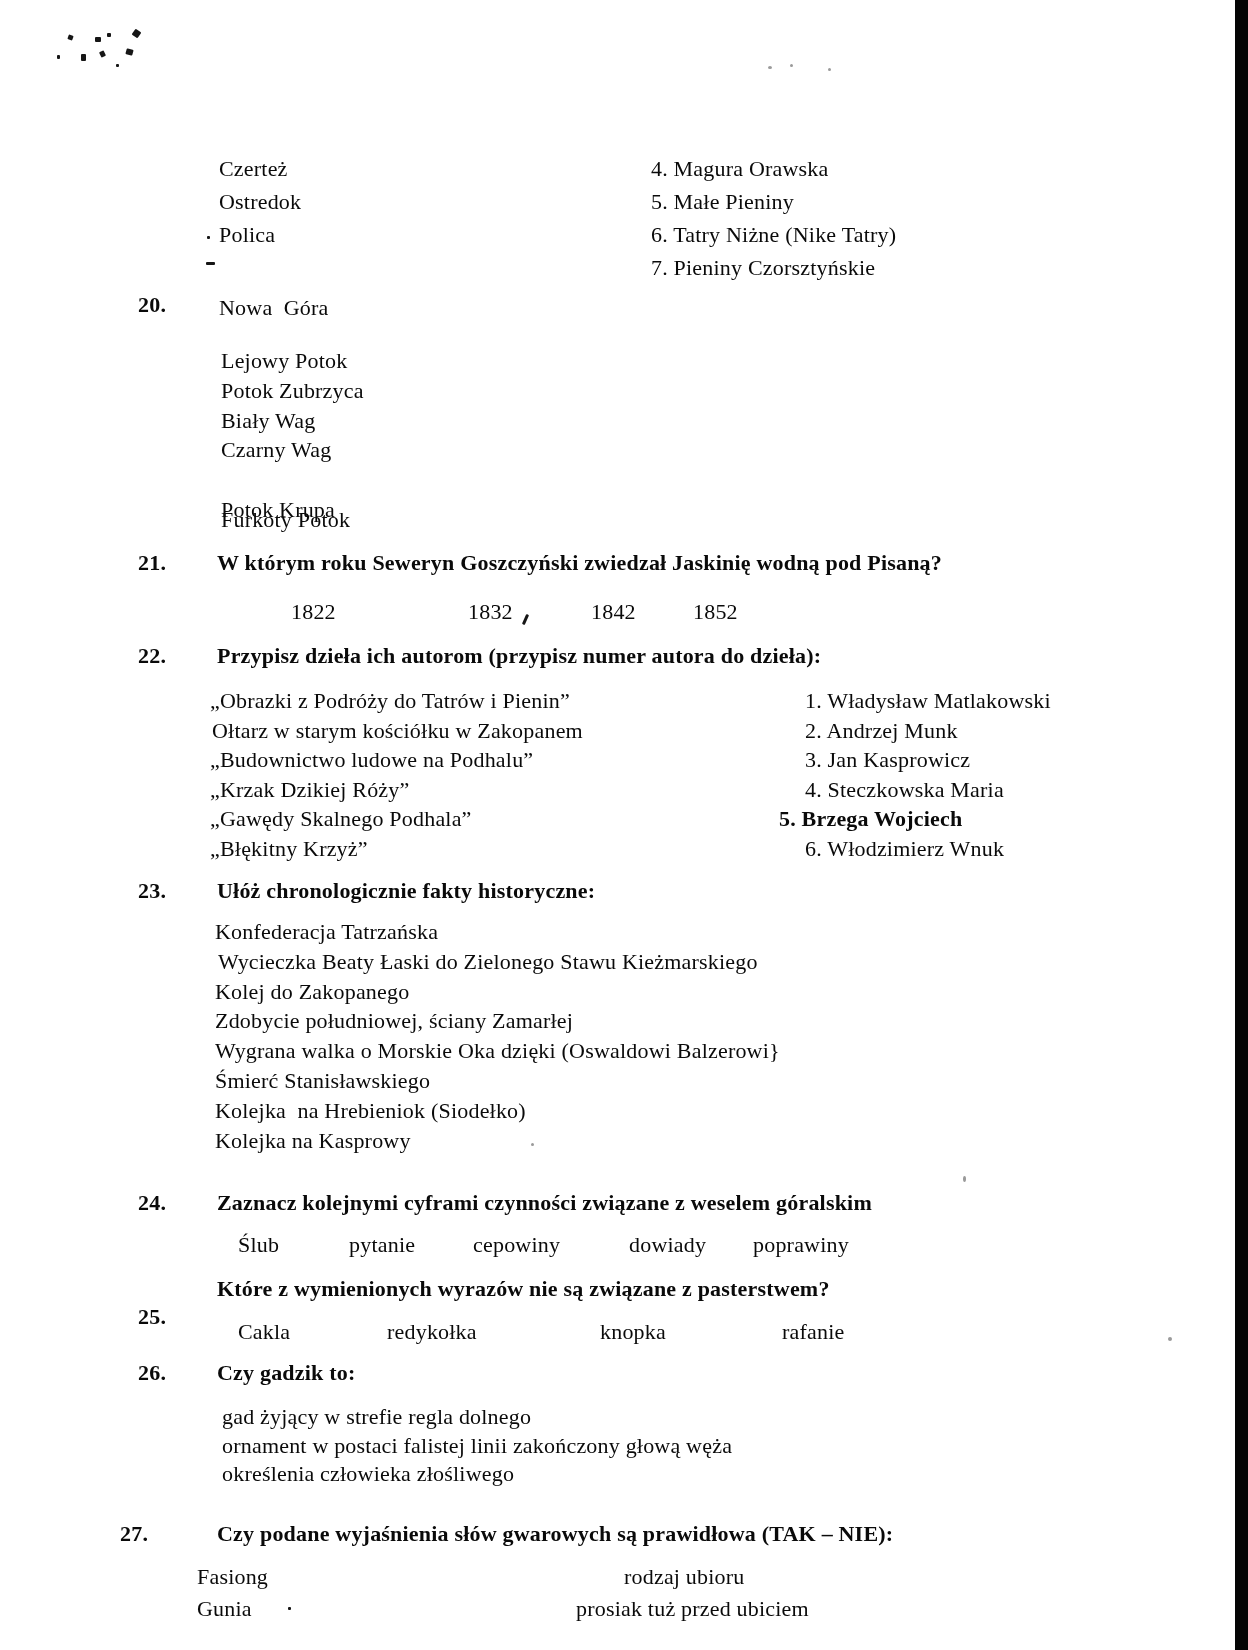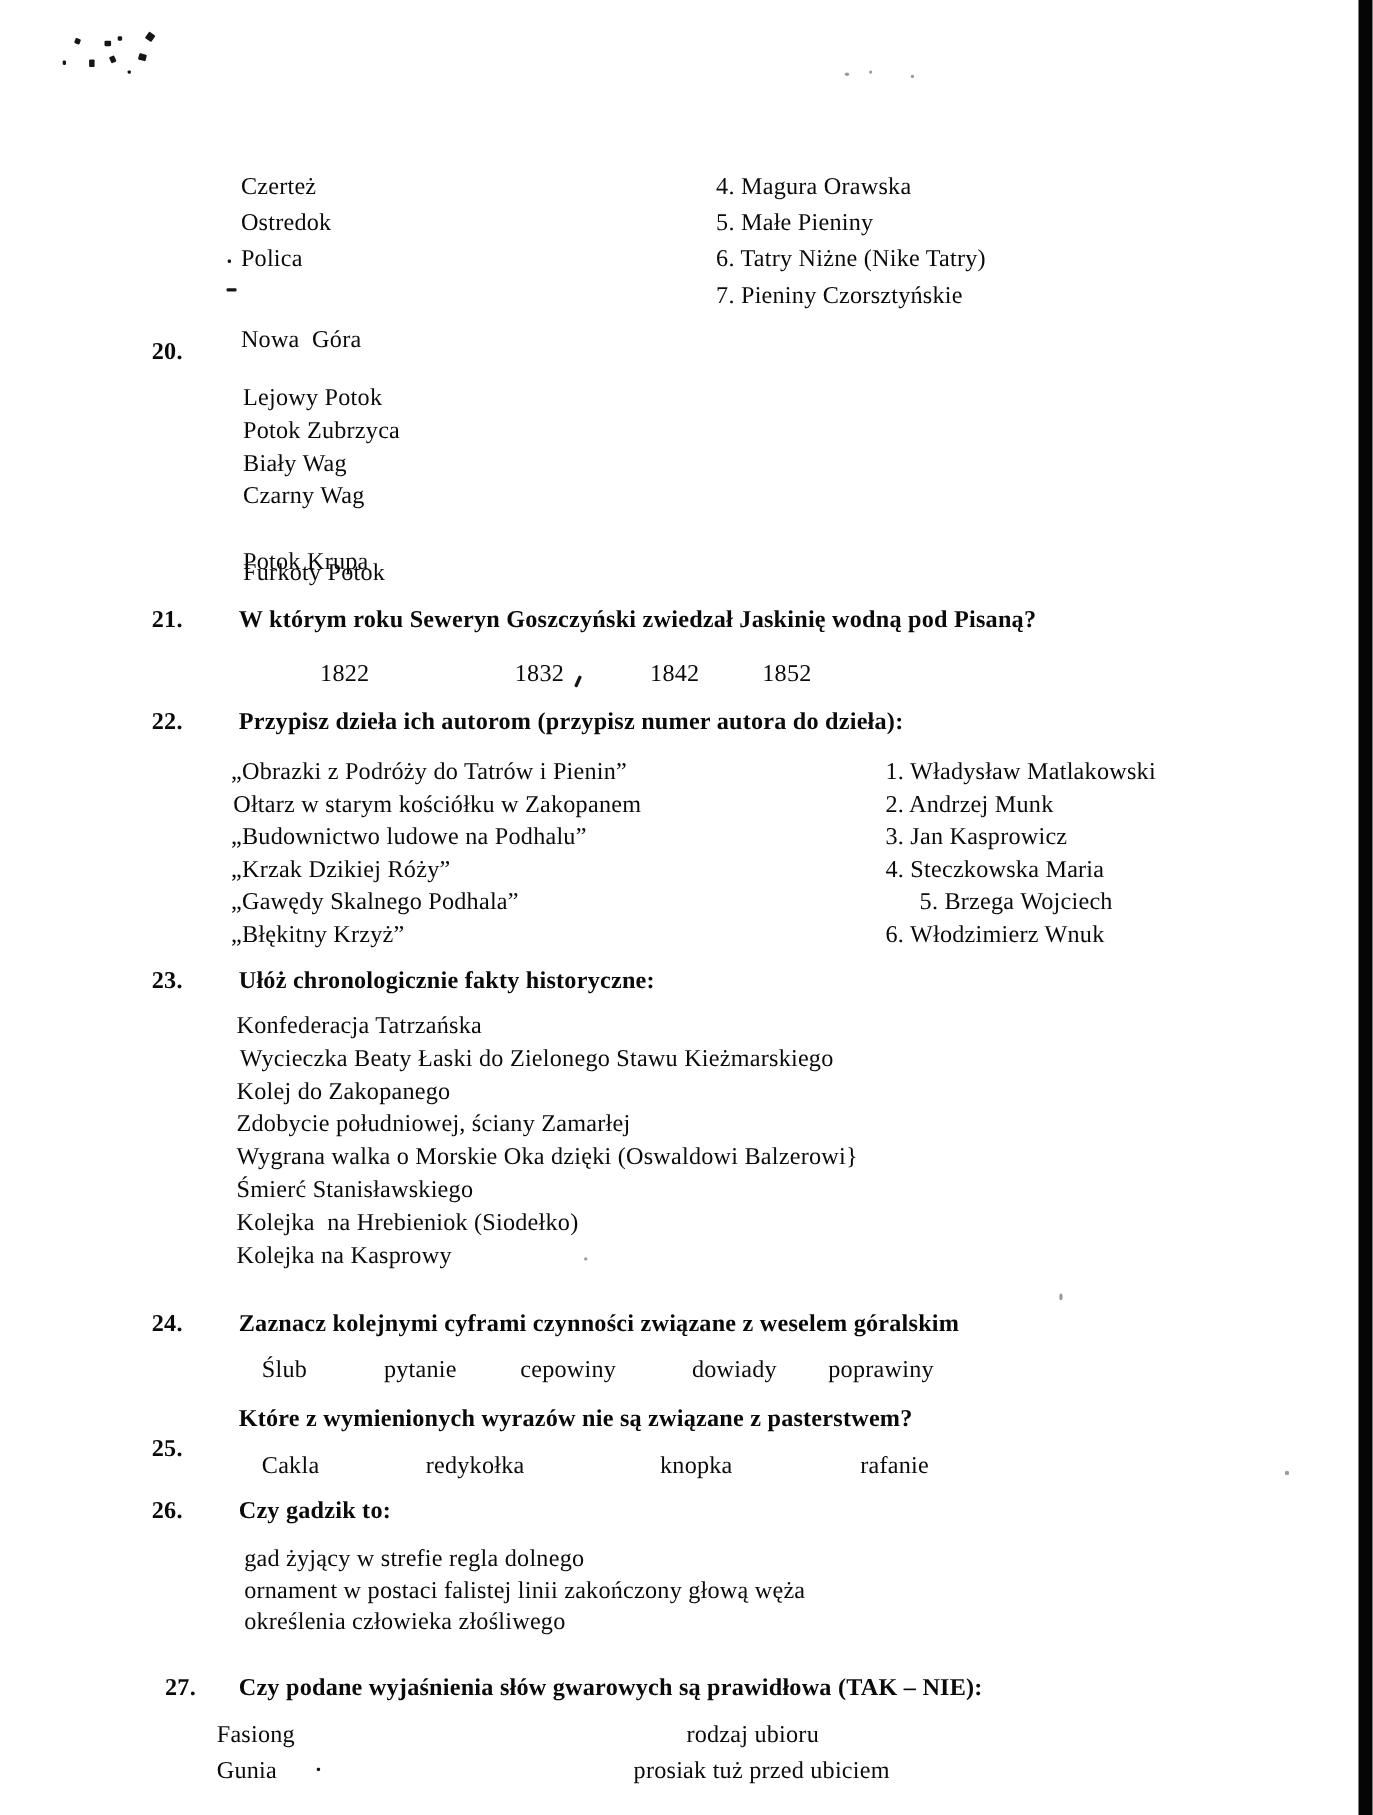--- a/index.html
+++ b/index.html
@@ -65,21 +65,21 @@
 
   <div class="ln" style="left:219px;top:156px;">Czerteż</div>
   <div class="ln" style="left:219px;top:189px;">Ostredok</div>
   <div class="ln" style="left:219px;top:222px;">Polica</div>
   <div class="ln" style="left:219px;top:255px;margin-top:40px;">Nowa  Góra</div>
   <div class="ln" style="left:651px;top:156px;">4. Magura Orawska</div>
   <div class="ln" style="left:651px;top:189px;">5. Małe Pieniny</div>
   <div class="ln" style="left:651px;top:222px;">6. Tatry Niżne (Nike Tatry)</div>
   <div class="ln" style="left:651px;top:255px;">7. Pieniny Czorsztyńskie</div>
 
-  <div class="ln hd" style="left:138px;top:306px;">20.</div>
+  <div class="ln hd" style="left:138px;top:292px;">20.</div>
   <div class="ln" style="left:221px;top:348px;">Lejowy Potok</div>
   <div class="ln" style="left:221px;top:378px;">Potok Zubrzyca</div>
   <div class="ln" style="left:221px;top:408px;">Biały Wag</div>
   <div class="ln" style="left:221px;top:437px;">Czarny Wag</div>
   <div class="ln" style="left:221px;top:467px;margin-top:40px;">Furkoty Potok</div>
   <div class="ln" style="left:221px;top:497px;">Potok Krupa</div>
 
   <div class="ln hd" style="left:138px;top:550px;">21.</div>
   <div class="ln hd" style="left:217px;top:550px;">W którym roku Seweryn Goszczyński zwiedzał Jaskinię wodną pod Pisaną?</div>
   <div class="ln" style="left:291px;top:599px;">1822</div>
@@ -92,21 +92,21 @@
   <div class="ln" style="left:210px;top:688px;">„Obrazki z Podróży do Tatrów i Pienin”</div>
   <div class="ln" style="left:212px;top:718px;">Ołtarz w starym kościółku w Zakopanem</div>
   <div class="ln" style="left:210px;top:747px;">„Budownictwo ludowe na Podhalu”</div>
   <div class="ln" style="left:210px;top:777px;">„Krzak Dzikiej Róży”</div>
   <div class="ln" style="left:210px;top:806px;">„Gawędy Skalnego Podhala”</div>
   <div class="ln" style="left:210px;top:836px;">„Błękitny Krzyż”</div>
   <div class="ln" style="left:805px;top:688px;">1. Władysław Matlakowski</div>
   <div class="ln" style="left:805px;top:718px;">2. Andrzej Munk</div>
   <div class="ln" style="left:805px;top:747px;">3. Jan Kasprowicz</div>
   <div class="ln" style="left:805px;top:777px;">4. Steczkowska Maria</div>
-  <div class="ln" style="left:836px;top:806px;">5. Brzega Wojciech</div>
+  <div class="ln" style="left:779px;top:806px;font-weight:bold;">5. Brzega Wojciech</div>
   <div class="ln" style="left:805px;top:836px;">6. Włodzimierz Wnuk</div>
 
   <div class="ln hd" style="left:138px;top:878px;">23.</div>
   <div class="ln hd" style="left:217px;top:878px;">Ułóż chronologicznie fakty historyczne:</div>
   <div class="ln" style="left:215px;top:919px;">Konfederacja Tatrzańska</div>
   <div class="ln" style="left:218px;top:949px;">Wycieczka Beaty Łaski do Zielonego Stawu Kieżmarskiego</div>
   <div class="ln" style="left:215px;top:979px;">Kolej do Zakopanego</div>
   <div class="ln" style="left:215px;top:1008px;">Zdobycie południowej, ściany Zamarłej</div>
   <div class="ln" style="left:215px;top:1038px;">Wygrana walka o Morskie Oka dzięki (Oswaldowi Balzerowi}</div>
   <div class="ln" style="left:215px;top:1068px;">Śmierć Stanisławskiego</div>
@@ -127,20 +127,20 @@
   <div class="ln" style="left:387px;top:1319px;">redykołka</div>
   <div class="ln" style="left:600px;top:1319px;">knopka</div>
   <div class="ln" style="left:782px;top:1319px;">rafanie</div>
 
   <div class="ln hd" style="left:138px;top:1360px;">26.</div>
   <div class="ln hd" style="left:217px;top:1360px;">Czy gadzik to:</div>
   <div class="ln" style="left:222px;top:1404px;">gad żyjący w strefie regla dolnego</div>
   <div class="ln" style="left:222px;top:1433px;">ornament w postaci falistej linii zakończony głową węża</div>
   <div class="ln" style="left:222px;top:1461px;">określenia człowieka złośliwego</div>
 
-  <div class="ln hd" style="left:150px;top:1521px;">27.</div>
+  <div class="ln hd" style="left:120px;top:1521px;">27.</div>
   <div class="ln hd" style="left:217px;top:1521px;">Czy podane wyjaśnienia słów gwarowych są prawidłowa (TAK – NIE):</div>
   <div class="ln" style="left:197px;top:1564px;">Fasiong</div>
   <div class="ln" style="left:197px;top:1596px;">Gunia</div>
   <div class="ln" style="left:576px;top:1564px;margin-left:48px;">rodzaj ubioru</div>
   <div class="ln" style="left:576px;top:1596px;">prosiak tuż przed ubiciem</div>
 
 </div>
 
 </body></html>

